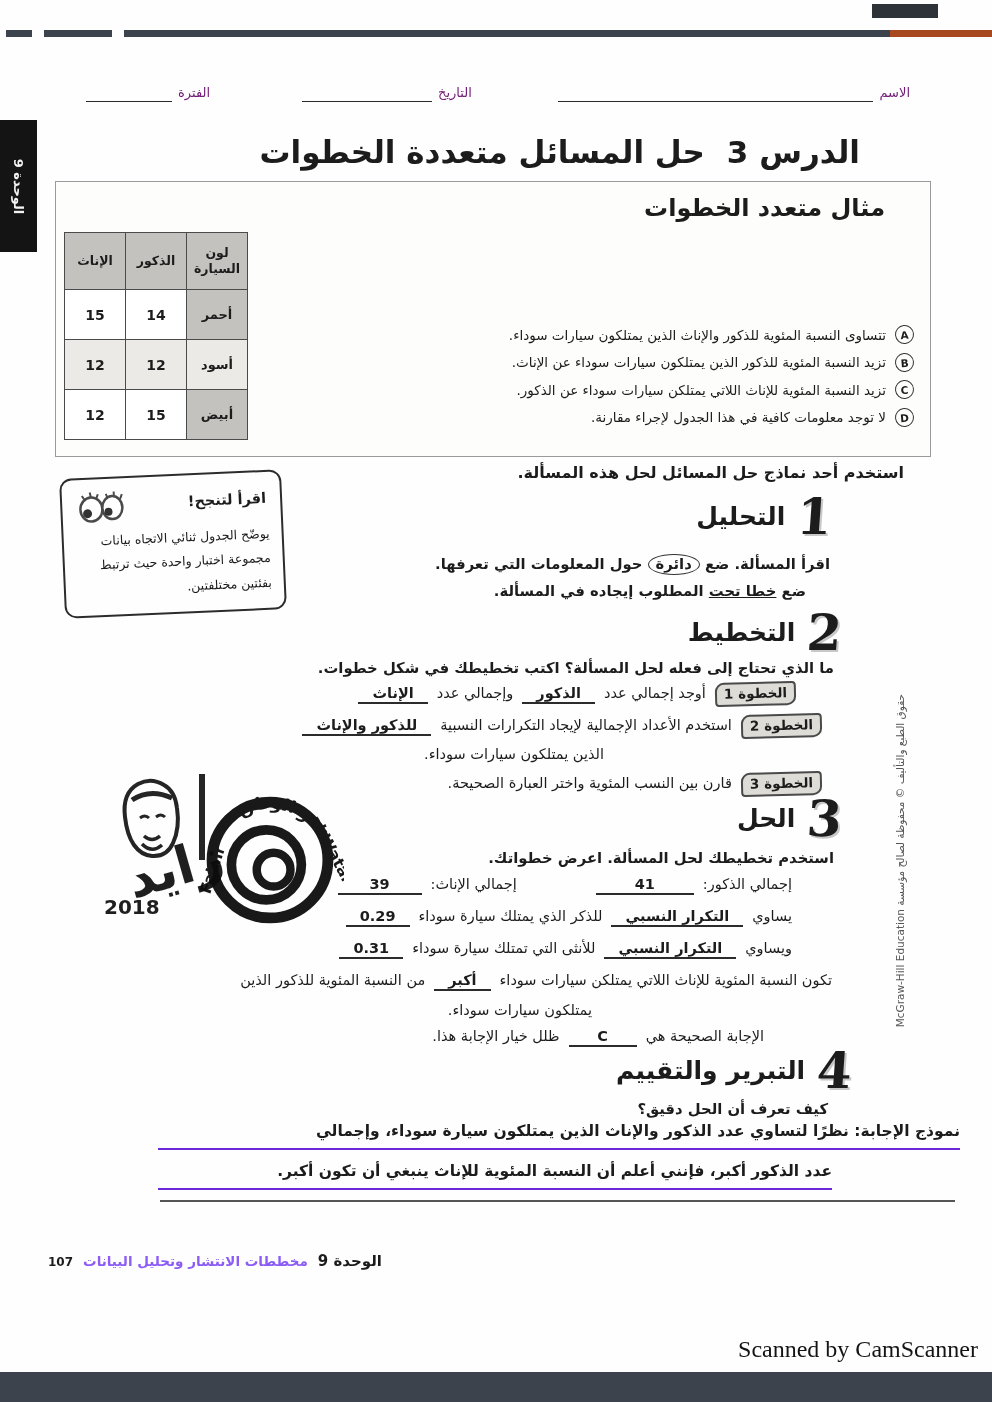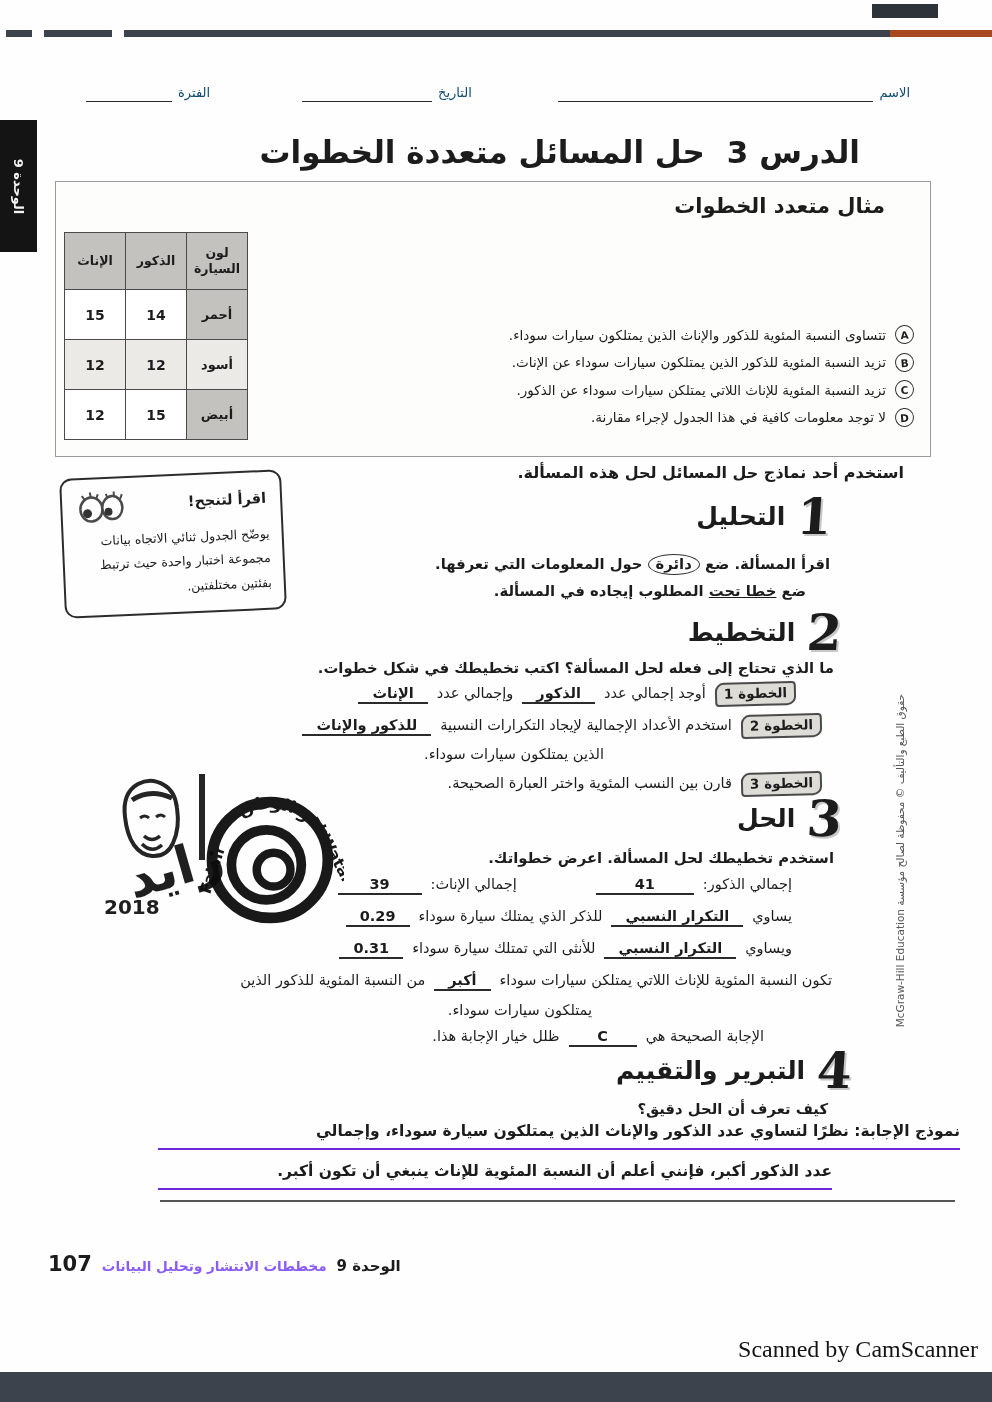--- a/index.html
+++ b/index.html
@@ -2,24 +2,24 @@
 <html lang="ar"><head>
 <meta charset="utf-8">
 <style>
   html,body{margin:0;padding:0;background:#9a9a9a;}
   .page{position:relative;width:992px;height:1402px;margin:0 auto;background:#fefefe;
         font-family:"DejaVu Sans",sans-serif;color:#1c1c1c;overflow:hidden;}
   .abs{position:absolute;}
   .ar{direction:rtl;text-align:right;}
   .bar{background:#3c434c;height:7px;}
   .hline{border-bottom:1.5px solid #2a2a2a;}
-  .fieldlbl{font-size:13px;color:#0c4a6e;}
+  .fieldlbl{font-size:13px;color:#701a75;}
   .title-row{display:flex;gap:22px;align-items:baseline;font-weight:800;font-size:31px;}
   .exbox{border:1.5px solid #9a9a9a;background:#fdfdfc;}
-  .exhead{font-size:21px;font-weight:800;}
+  .exhead{font-size:24px;font-weight:800;}
   .prob{font-size:14.5px;line-height:1.78;}
   .mp{display:inline-flex;width:19px;height:19px;border-radius:50%;background:#111;color:#fff;
       font-size:8px;font-weight:700;align-items:center;justify-content:center;vertical-align:-4px;margin:0 3px;}
   .mpn{font-weight:800;font-size:15px;}
   .ctable{border-collapse:collapse;direction:rtl;}
   .ctable th,.ctable td{border:1.5px solid #4a4a4a;text-align:center;font-weight:700;}
   .ctable th{background:#c4c2be;width:58px;height:54px;font-size:12.5px;line-height:1.25;}
   .ctable td{height:47px;background:#fff;font-size:14px;width:58px;}
   .ctable tr.alt td{background:#eceae6;}
   .ctable td.lbl{background:#c4c2be;font-size:13px;}
@@ -40,21 +40,21 @@
   .circ{border:1.6px solid #333;border-radius:50%;padding:0 7px 2px;}
   .und{text-decoration:underline;}
   .steplbl{border:2px solid #4a4a4a;border-radius:9px 4px 9px 4px;background:#dedcd7;
            padding:1px 7px 3px;font-weight:700;font-size:13.5px;display:inline-block;transform:rotate(-1.5deg);}
   .steprow{display:flex;align-items:baseline;gap:9px;direction:rtl;font-size:14.5px;}
   .ansline{direction:rtl;text-align:right;font-weight:700;font-size:15.5px;
            border-bottom:2px solid #6d28d9;padding-bottom:5px;line-height:1.5;}
   .footer{display:flex;gap:10px;align-items:baseline;direction:rtl;}
   .footer .u{font-weight:800;font-size:15px;}
   .footer .t{font-size:13.5px;font-weight:600;color:#8b5cf6;}
-  .footer .p{font-weight:800;font-size:21px;}
+  .footer .p{font-weight:800;font-size:12px;}
   .vrot{transform:rotate(-90deg);font-size:10.5px;color:#555;white-space:nowrap;direction:rtl;}
   .tab{background:#141414;color:#f2f2f2;}
   .tabtxt{transform:rotate(90deg);font-weight:700;font-size:13px;white-space:nowrap;direction:rtl;}
   .scan{font-family:"Liberation Serif","DejaVu Serif",serif;font-size:24px;color:#141414;}
   .stamp{opacity:.95;}
 </style>
 </head>
 <body>
 
 <div class="page">

